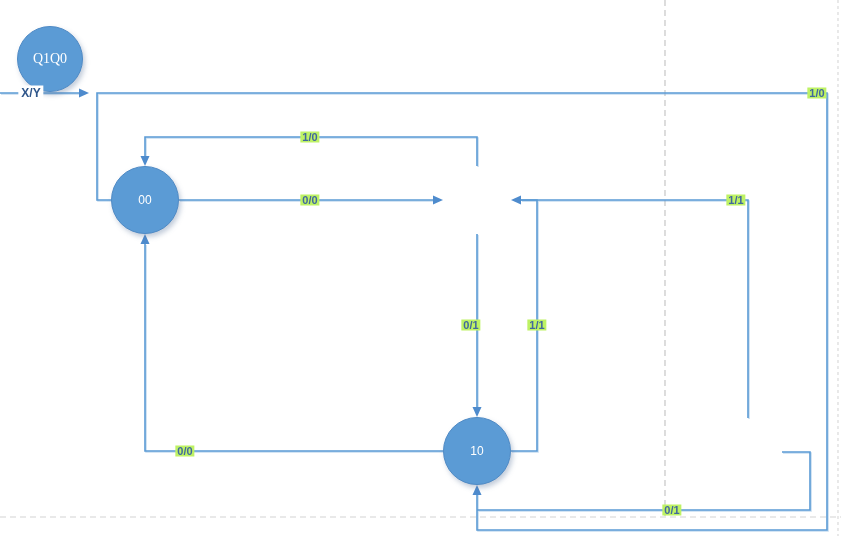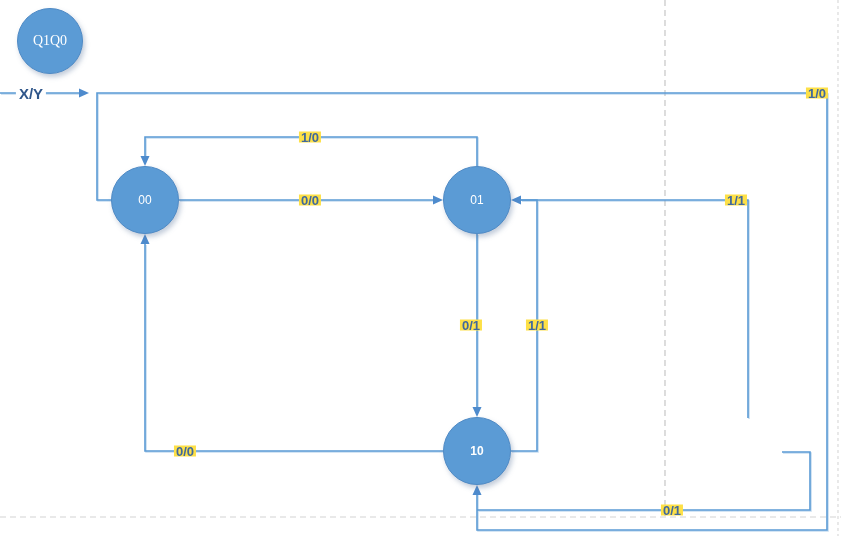--- a/index.html
+++ b/index.html
@@ -32,32 +32,32 @@
     box-sizing:border-box;
     display:flex;align-items:center;justify-content:center;
     color:#ffffff;
     font-family:"Liberation Serif", serif;
     font-size:14px;
     box-shadow:2px 3px 5px rgba(80,110,150,0.35);
   }
   .tlabel{
     position:absolute;
     transform:translate(-50%,-50%);
-    font-size:13px;
+    font-size:11px;
     font-weight:700;
     color:#41699c;
-    background:#fde047;
+    background:#bef264;
     padding:0 2px;
     line-height:11px;
     white-space:nowrap;
   }
   .inlabel{
     position:absolute;
     transform:translate(-50%,-50%);
-    font-size:15px;
+    font-size:12px;
     font-weight:600;
     color:#2f568a;
     background:#ffffff;
     padding:0 3px;
     line-height:15px;
     white-space:nowrap;
   }
 </style>
 </head>
 <body>
@@ -88,33 +88,30 @@
       <polygon points="89,93 79,88.5 79,97.5"></polygon>
       <polygon points="477,485 472.5,495 481.5,495"></polygon>
       <polygon points="443,200 433,195.5 433,204.5"></polygon>
       <polygon points="145,166 140.5,156 149.5,156"></polygon>
       <polygon points="477,417 472.5,407 481.5,407"></polygon>
       <polygon points="511,200 521,195.5 521,204.5"></polygon>
       <polygon points="145,234 140.5,244 149.5,244"></polygon>
     </g>
   </svg>
 
-  <div class="legend-node" style="left:17px;top:8px;">
+  <div class="legend-node" style="left:17px;top:26px;">
     <span>Q1Q0</span>
   </div>
 
   <span class="inlabel" style="left:31px;top:93px;">X/Y</span>
 
   <div class="state" style="left:111px;top:166px;">
     <span>00</span>
   </div>
-  <div class="state" style="left:443px;top:166px;">
-    <span>01</span>
-  </div>
-  <div class="state" style="left:443px;top:417px;font-weight:bold;">
+  <div class="state" style="left:443px;top:417px;">
     <span>10</span>
   </div>
 
   <span class="tlabel" style="left:817px;top:93px;">1/0</span>
   <span class="tlabel" style="left:310px;top:137px;">1/0</span>
   <span class="tlabel" style="left:310px;top:200px;">0/0</span>
   <span class="tlabel" style="left:471px;top:325px;">0/1</span>
   <span class="tlabel" style="left:537px;top:325px;">1/1</span>
   <span class="tlabel" style="left:736px;top:200px;">1/1</span>
   <span class="tlabel" style="left:185px;top:451px;">0/0</span>

